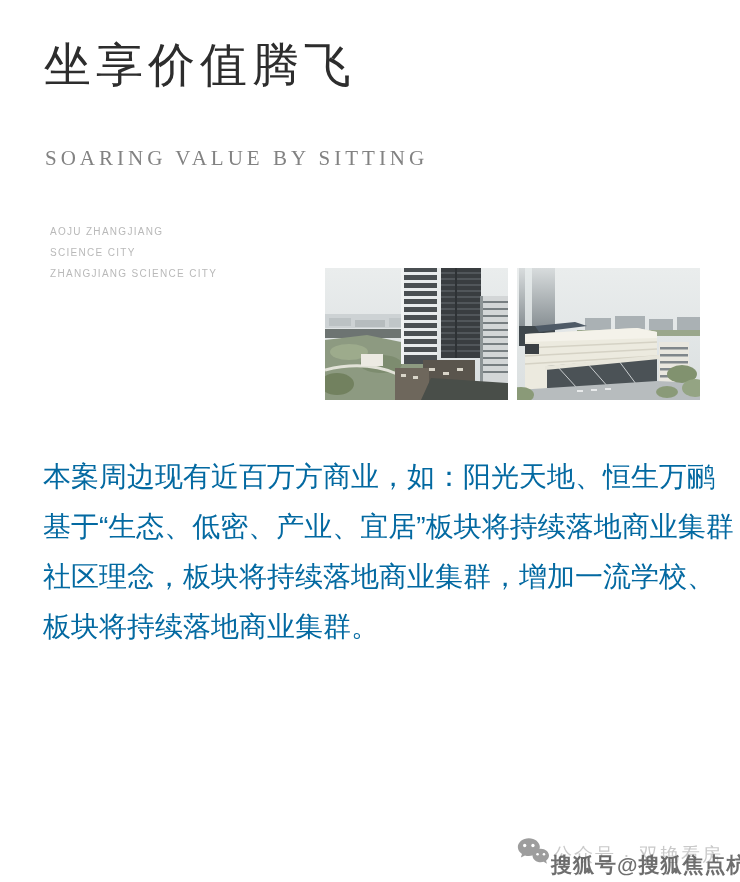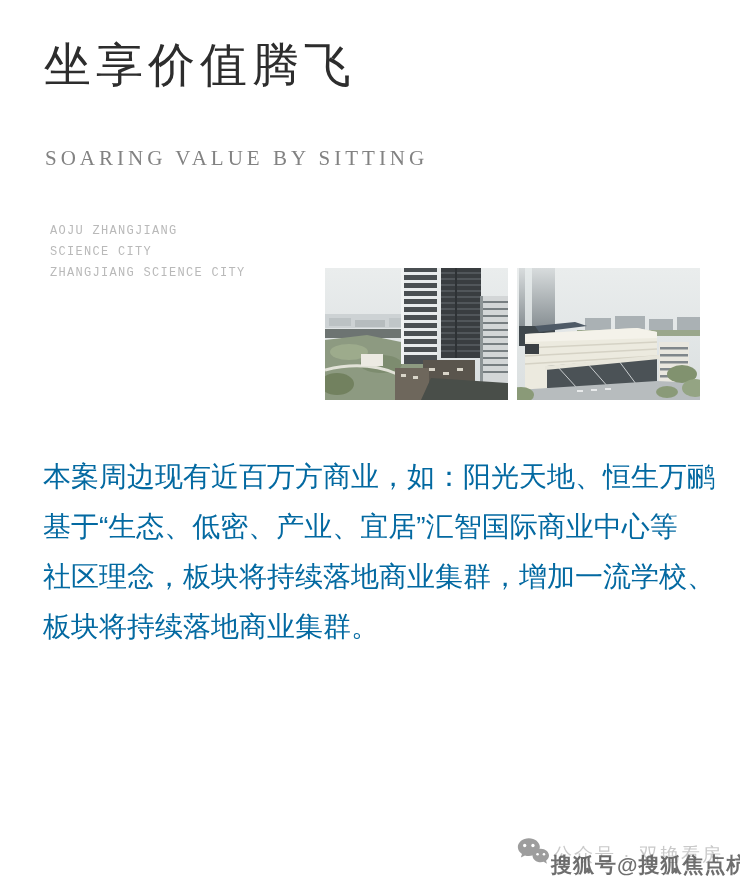--- a/index.html
+++ b/index.html
@@ -12,22 +12,22 @@
     font-family:"Liberation Serif","DejaVu Serif",serif; font-weight:400;
     font-size:47px; line-height:50px; letter-spacing:5px; color:#2d2d2d; white-space:nowrap;
   }
   .subtitle {
     position:absolute; left:45px; top:102px;
     font-family:"Liberation Serif","DejaVu Serif",serif;
     font-size:21px; letter-spacing:4px; color:#828282; white-space:nowrap;margin-top:44px;
   }
   .project-label {
     position:absolute; left:50px; top:221px;
-    font-family:Liberation Mono, monospace;
-    font-size:12px; letter-spacing:1.3px; line-height:21px; color:#b9b9b9;
+    font-family:Liberation Sans, sans-serif;
+    font-size:10px; letter-spacing:1.3px; line-height:21px; color:#b9b9b9;
   }
   .gallery {
     position:absolute; left:325px; top:268px; width:375px; height:132px;
     display:flex; gap:9px;
   }
   .gallery figure { margin:0; width:183px; height:132px; overflow:hidden; }
   .gallery svg { width:100%; height:100%; display:block; }
   .body-copy {
     position:absolute; left:43px; top:452px; width:690px;
     font-size:28px; line-height:50px; color:#0369a1;
@@ -202,21 +202,21 @@
     </figure>
   </div>
 
   <div class="body-copy">
     <div class="paragraph">
 
     <div class="body-line">本案周边现有近百万方商业，如：阳光天地、恒生万鹂</div>
       </div>
     <div class="paragraph">
 
-    <div class="body-line">基于“生态、低密、产业、宜居”汇智国际商业中心等</div>
+    <div class="body-line">基于“生态、低密、产业、宜居”板块将持续落地商业集群</div>
         <div class="body-line">社区理念，板块将持续落地商业集群，增加一流学校、</div>
         <div class="body-line">板块将持续落地商业集群。</div>
       </div>
   </div>
 
   <div class="watermark">
     <span class="wm-icon">
       <svg viewBox="0 0 36 32">
         <g fill="#9d9d9d">
           <path d="M14,2 C7.4,2 2,6.3 2,11.7 C2,14.8 3.8,17.5 6.5,19.2 L5.3,23.2 L9.8,20.8 C11.1,21.2 12.5,21.4 14,21.4 C20.6,21.4 26,17.1 26,11.7 C26,6.3 20.6,2 14,2 Z"></path>

